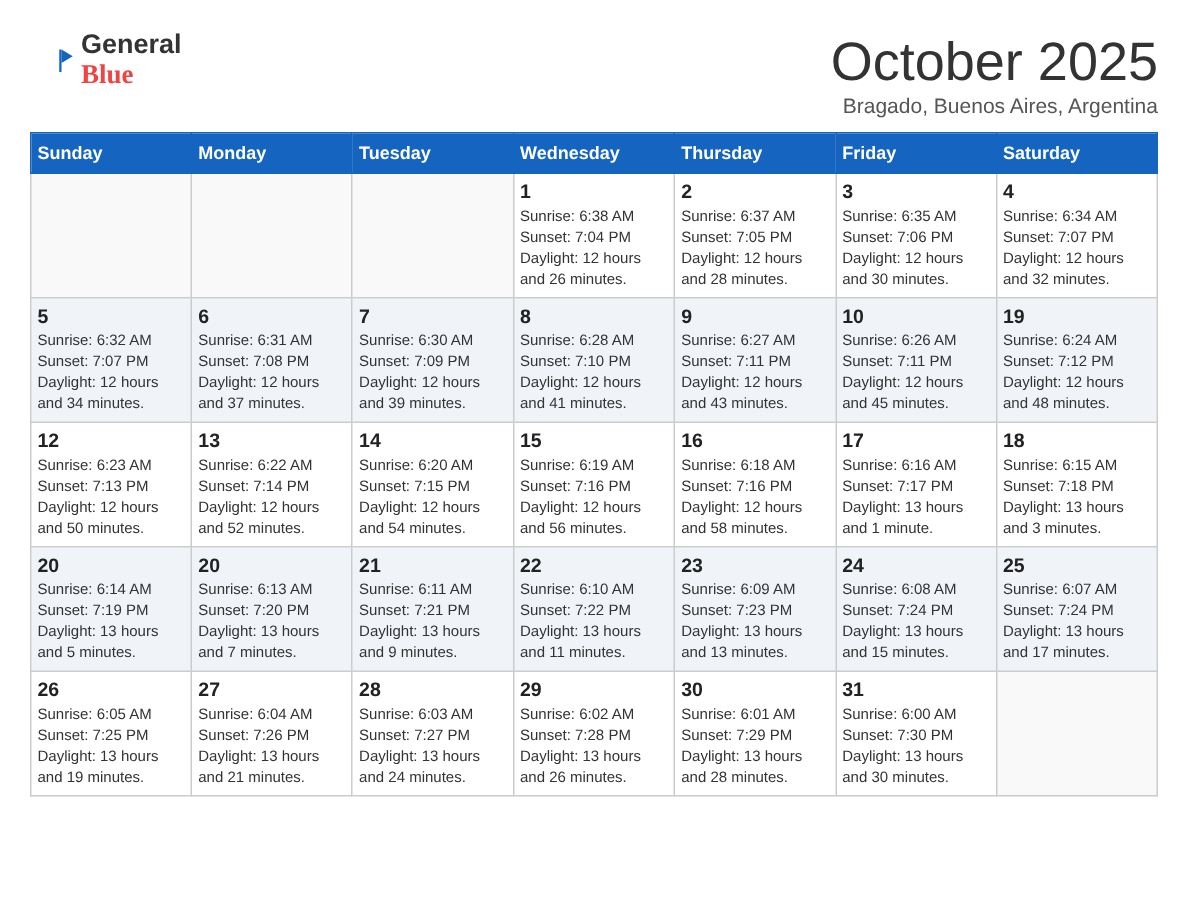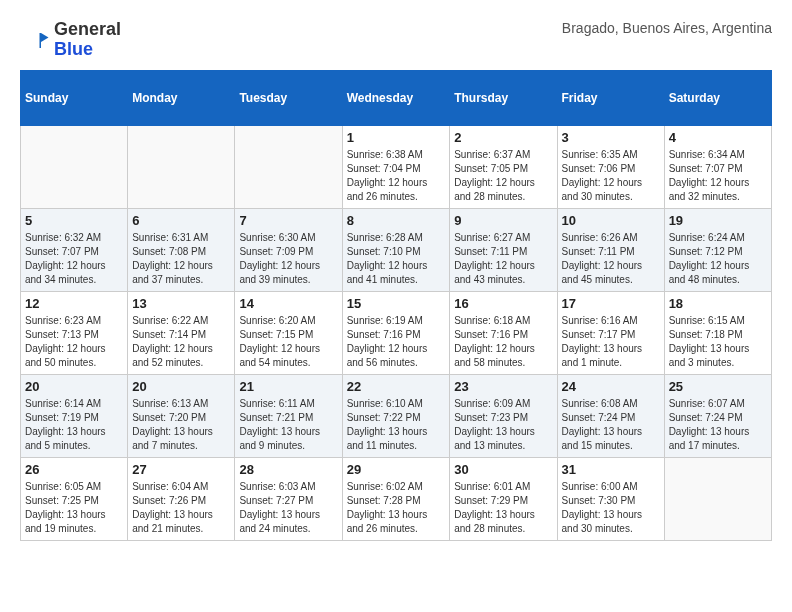--- a/index.html
+++ b/index.html
@@ -20,21 +20,21 @@
       display: flex;
       align-items: flex-end;
       gap: 4px;
     }
     .logo-text {
       font-size: 18px;
       font-weight: bold;
       color: #333;
       line-height: 1.1;
     }
-    .logo-text .blue { color: #1d4ed8; }
+    .logo-text .blue { color: #ef4444; font-family: Liberation Serif, serif; }
     .logo-icon {
       width: 30px;
       height: 30px;
     }
     .title-block {
       text-align: right;
     }
     .month-title {
       font-size: 36px;
       color: #333;
@@ -45,21 +45,21 @@
       color: #555;
     }
     .calendar {
       width: 100%;
       border-collapse: collapse;
       font-size: 11px;
     }
     .calendar th {
       background: #1565C0;
       color: #fff;
-      padding: 20px 4px;
+      padding: 6px 4px;
       text-align: left;
       font-weight: bold;
       font-size: 12px;
       border: 1px solid #1565C0;
     }
     .calendar td {
       border: 1px solid #ccc;
       vertical-align: top;
       padding: 4px;
       width: 108px;
@@ -95,20 +95,21 @@
 
       <polygon points="28,4 38,10 28,16" fill="#1565C0"></polygon>
       <rect x="26" y="4" width="2" height="20" fill="#1565C0"></rect>
     </svg>
     <div class="logo-text">
       <div>General</div>
       <div class="blue">Blue</div>
     </div>
   </div>
   <div class="title-block">
+    <div class="month-title">October 2025</div>
     <div class="location">Bragado, Buenos Aires, Argentina</div>
   </div>
 </div>
 
 <table class="calendar">
   <thead>
     <tr>
     <th>Sunday</th>
         <th>Monday</th>
         <th>Tuesday</th>

